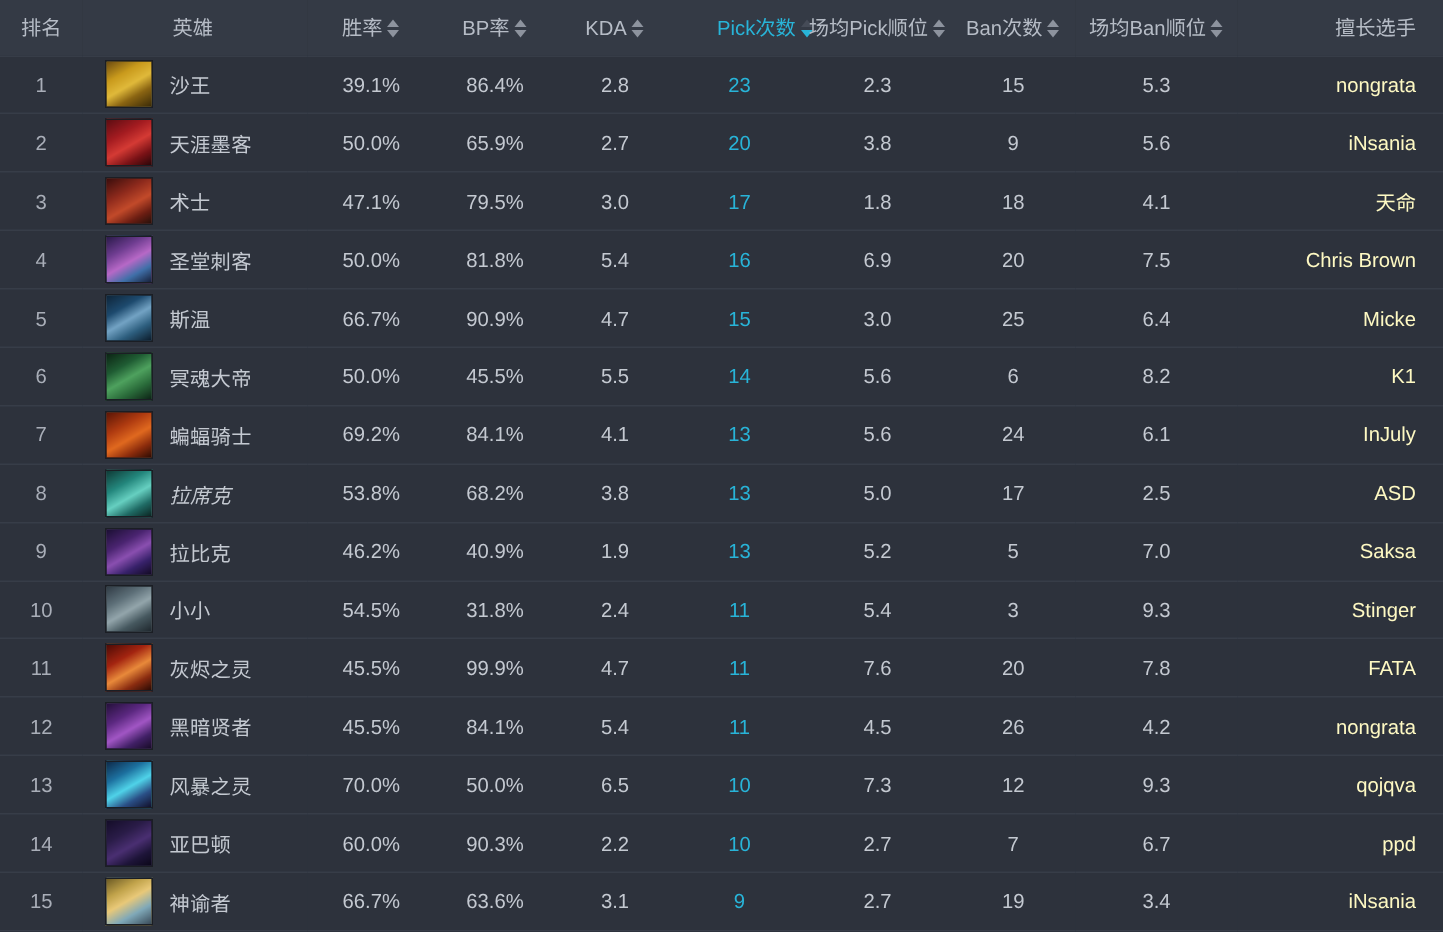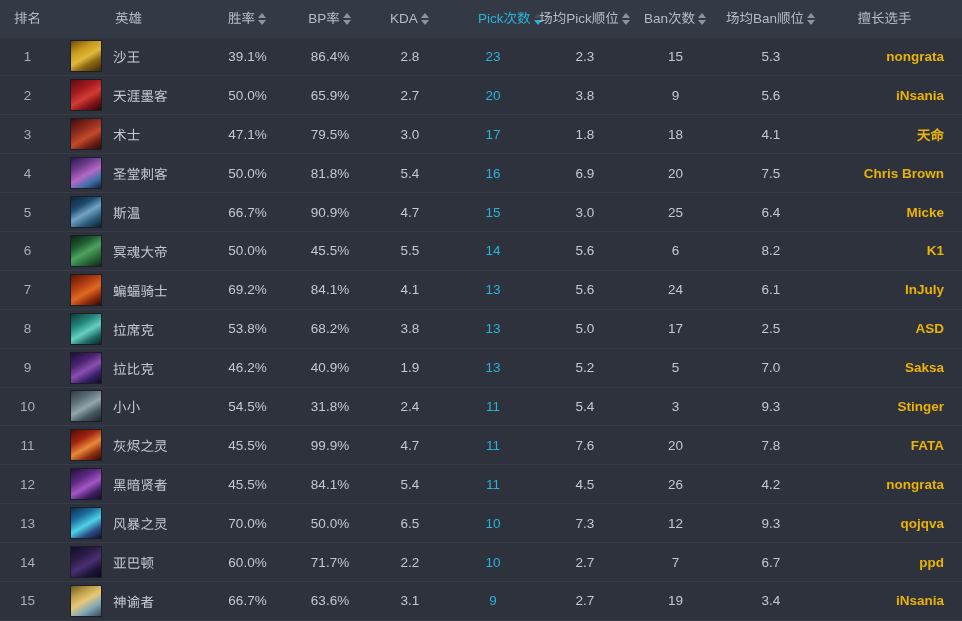--- a/index.html
+++ b/index.html
@@ -91,21 +91,21 @@
   .col-bprate    { width: 80px;  }
   .col-kda       { width: 80px;  }
   .col-pickcnt   { width: 86px;  }
   .col-avgpick   { width: 98px;  }
   .col-bancnt    { width: 83px;  }
   .col-avgban    { width: 108px; }
   .col-player    { width: 137px; }
 
   td.rank-cell   { color: #a9aeb8; }
   td.pick-cell   { color: #28b4d8; }
-  td.player-cell { padding-right: 18px; text-align: right; color: #eab308; font-weight: bold; }
+  td.player-cell { padding-right: 18px; text-align: right; color: #fef9c3; }
 
   
   .hero-cell-inner {
     display: flex;
     align-items: center;
     gap: 11px;
     padding-left: 15px;
   }
   .hero-portrait {
     width: 32px;
@@ -189,21 +189,21 @@
               <i class="down"></i>
             </span>
           </span></th>
         <th class="sortable"><span class="th-inner">
             <span class="th-label">场均Ban顺位</span>
             <span class="sort-icon">
               <i class="up"></i>
               <i class="down"></i>
             </span>
           </span></th>
-        <th style="text-align: center; padding-right: 18px;"><span class="th-inner">
+        <th style="text-align: right; padding-right: 18px;"><span class="th-inner">
             <span class="th-label">擅长选手</span>
           </span></th>
       </tr>
   </thead>
   <tbody id="table-body">
       <tr>
         <td class="rank-cell">1</td>
         <td style="text-align: left;">
           <div class="hero-cell-inner">
             <span class="hero-portrait" style="background-image: linear-gradient(150deg, rgb(107, 74, 16) 0%, rgb(201, 154, 28) 30%, rgb(224, 185, 58) 52%, rgb(138, 100, 18) 72%, rgb(58, 42, 7) 100%);"></span>
@@ -316,21 +316,21 @@
         <td>84.1%</td>
         <td>4.1</td>
         <td class="pick-cell">13</td>
         <td>5.6</td>
         <td>24</td>
         <td>6.1</td>
         <td class="player-cell">InJuly</td>
       </tr>
       <tr>
         <td class="rank-cell">8</td>
-        <td style="text-align: left;">
+        <td style="text-align: left; font-style: italic;">
           <div class="hero-cell-inner">
             <span class="hero-portrait" style="background-image: linear-gradient(150deg, rgb(15, 58, 54) 0%, rgb(35, 134, 124) 32%, rgb(102, 207, 192) 56%, rgb(31, 106, 100) 78%, rgb(11, 37, 34) 100%);"></span>
             <span class="hero-name">拉席克</span>
           </div>
         </td>
         <td>53.8%</td>
         <td>68.2%</td>
         <td>3.8</td>
         <td class="pick-cell">13</td>
         <td>5.0</td>
@@ -425,21 +425,21 @@
       </tr>
       <tr>
         <td class="rank-cell">14</td>
         <td style="text-align: left;">
           <div class="hero-cell-inner">
             <span class="hero-portrait" style="background-image: linear-gradient(150deg, rgb(20, 13, 40) 0%, rgb(42, 28, 72) 32%, rgb(74, 47, 114) 56%, rgb(29, 20, 56) 78%, rgb(11, 7, 24) 100%);"></span>
             <span class="hero-name">亚巴顿</span>
           </div>
         </td>
         <td>60.0%</td>
-        <td>71.7%</td>
+        <td>90.3%</td>
         <td>2.2</td>
         <td class="pick-cell">10</td>
         <td>2.7</td>
         <td>7</td>
         <td>6.7</td>
         <td class="player-cell">ppd</td>
       </tr>
       <tr>
         <td class="rank-cell">15</td>
         <td style="text-align: left;">

